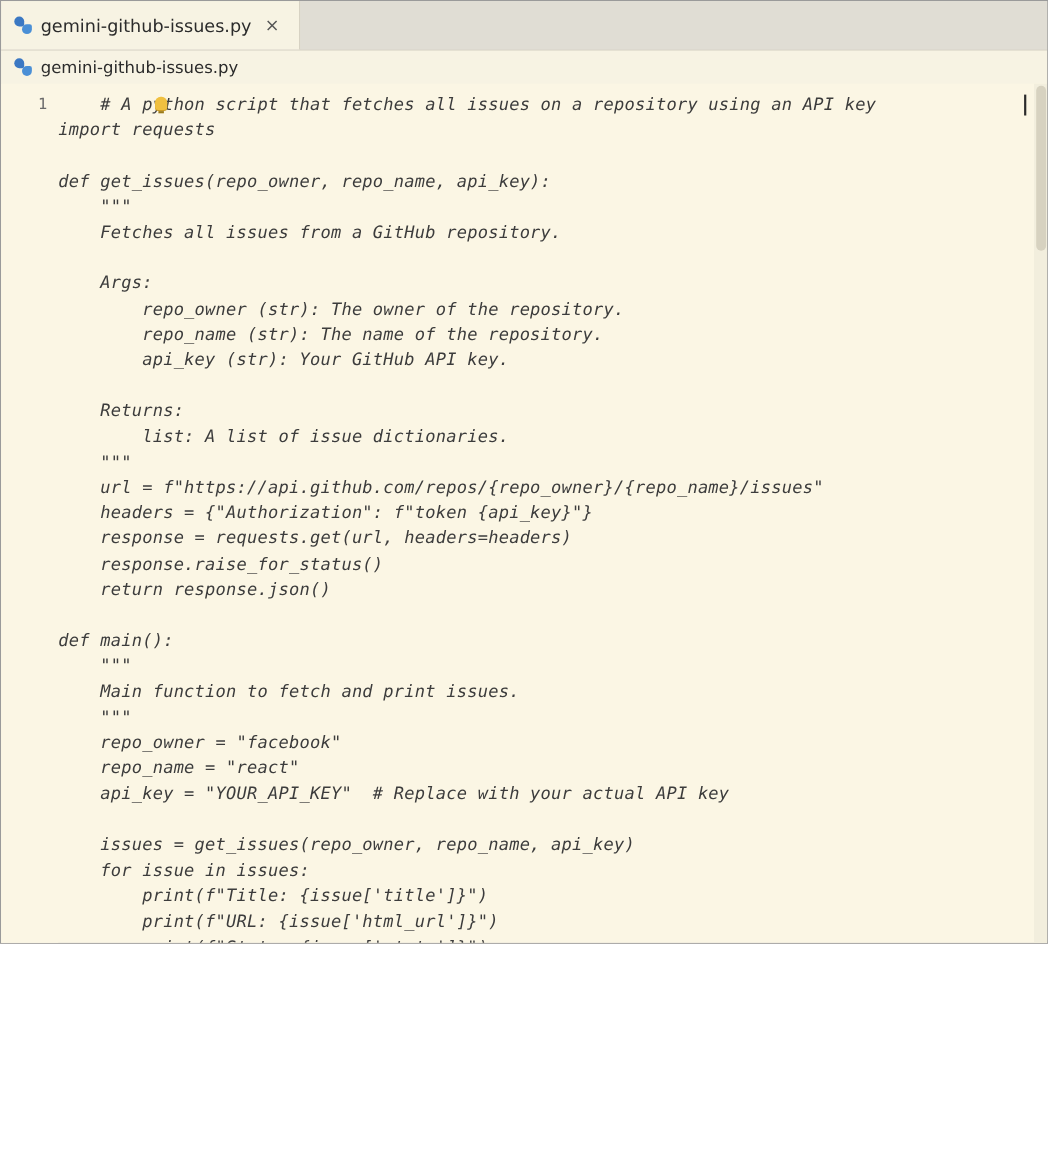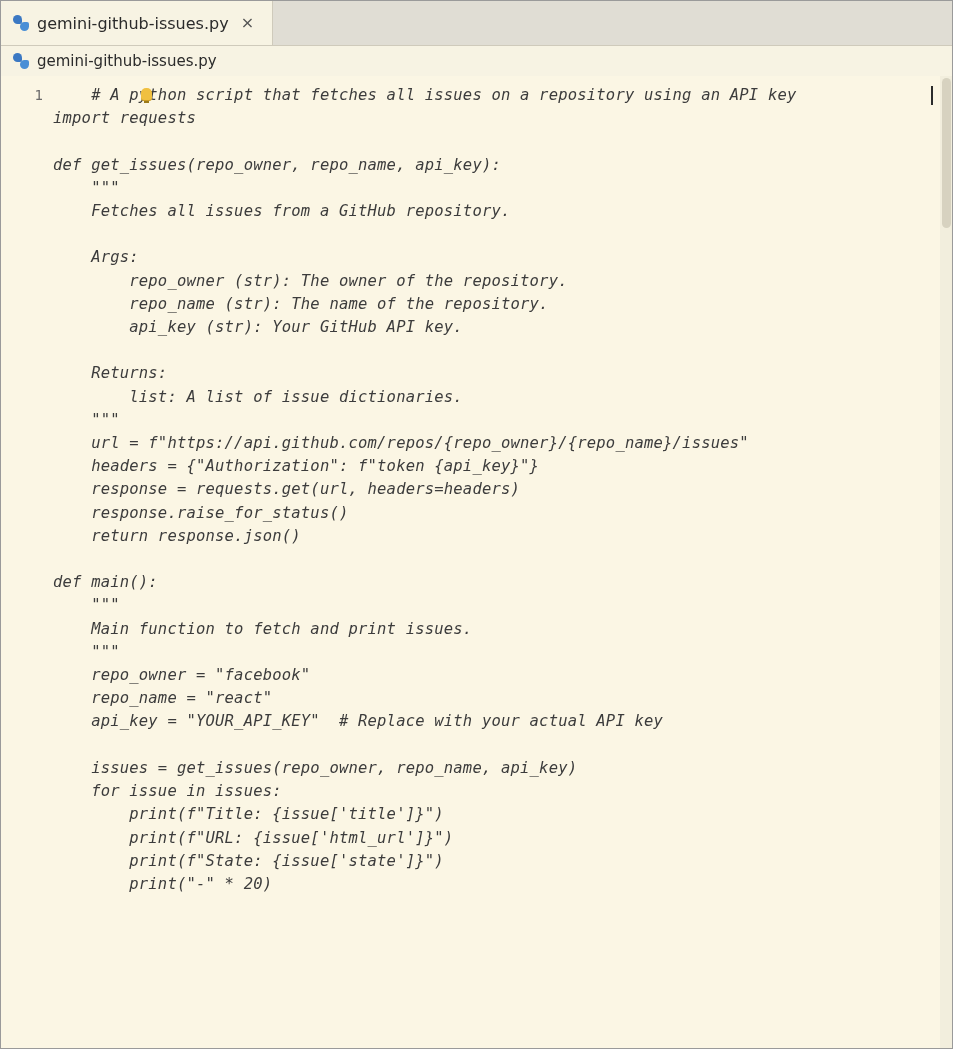--- a/index.html
+++ b/index.html
@@ -9,21 +9,21 @@
   }
   body {
     font-family: "DejaVu Sans", sans-serif;
     width: 953px;
     height: 1049px;
     overflow: hidden;
   }
   #app {
     position: relative;
     width: 953px;
-    height: 1049px;
+    height: 858px;
     box-sizing: border-box;
     border: 1px solid #9a9a9a;
     background: #f7f3e3;
     overflow: hidden;
   }
 
   
   .tabbar {
     display: flex;
     align-items: stretch;

